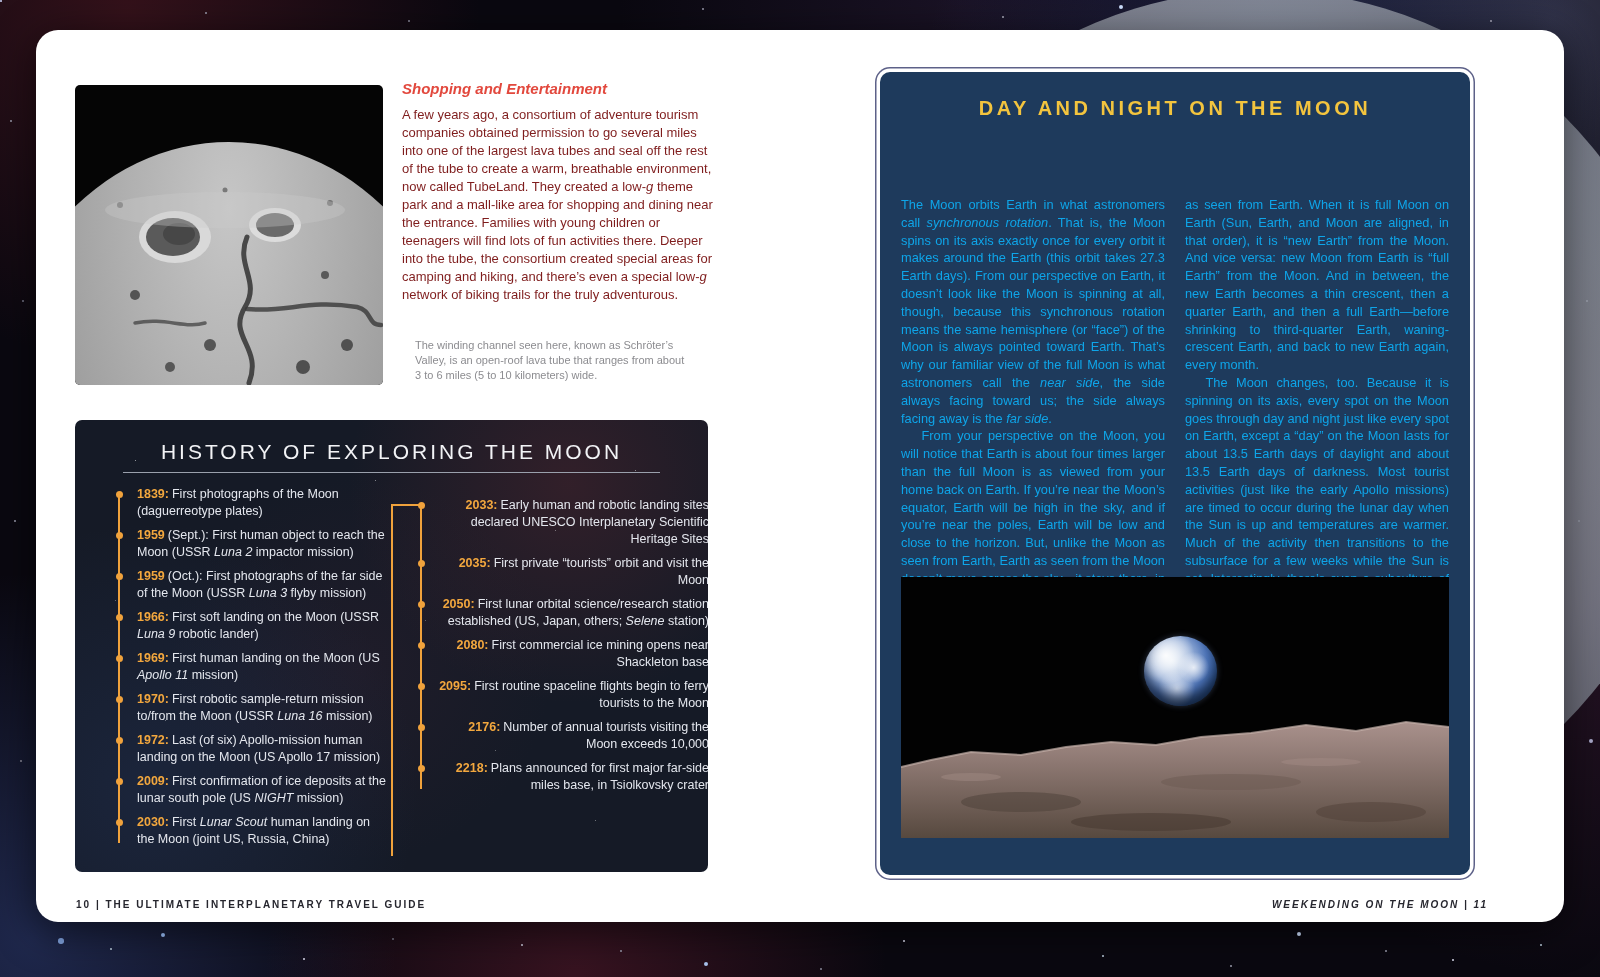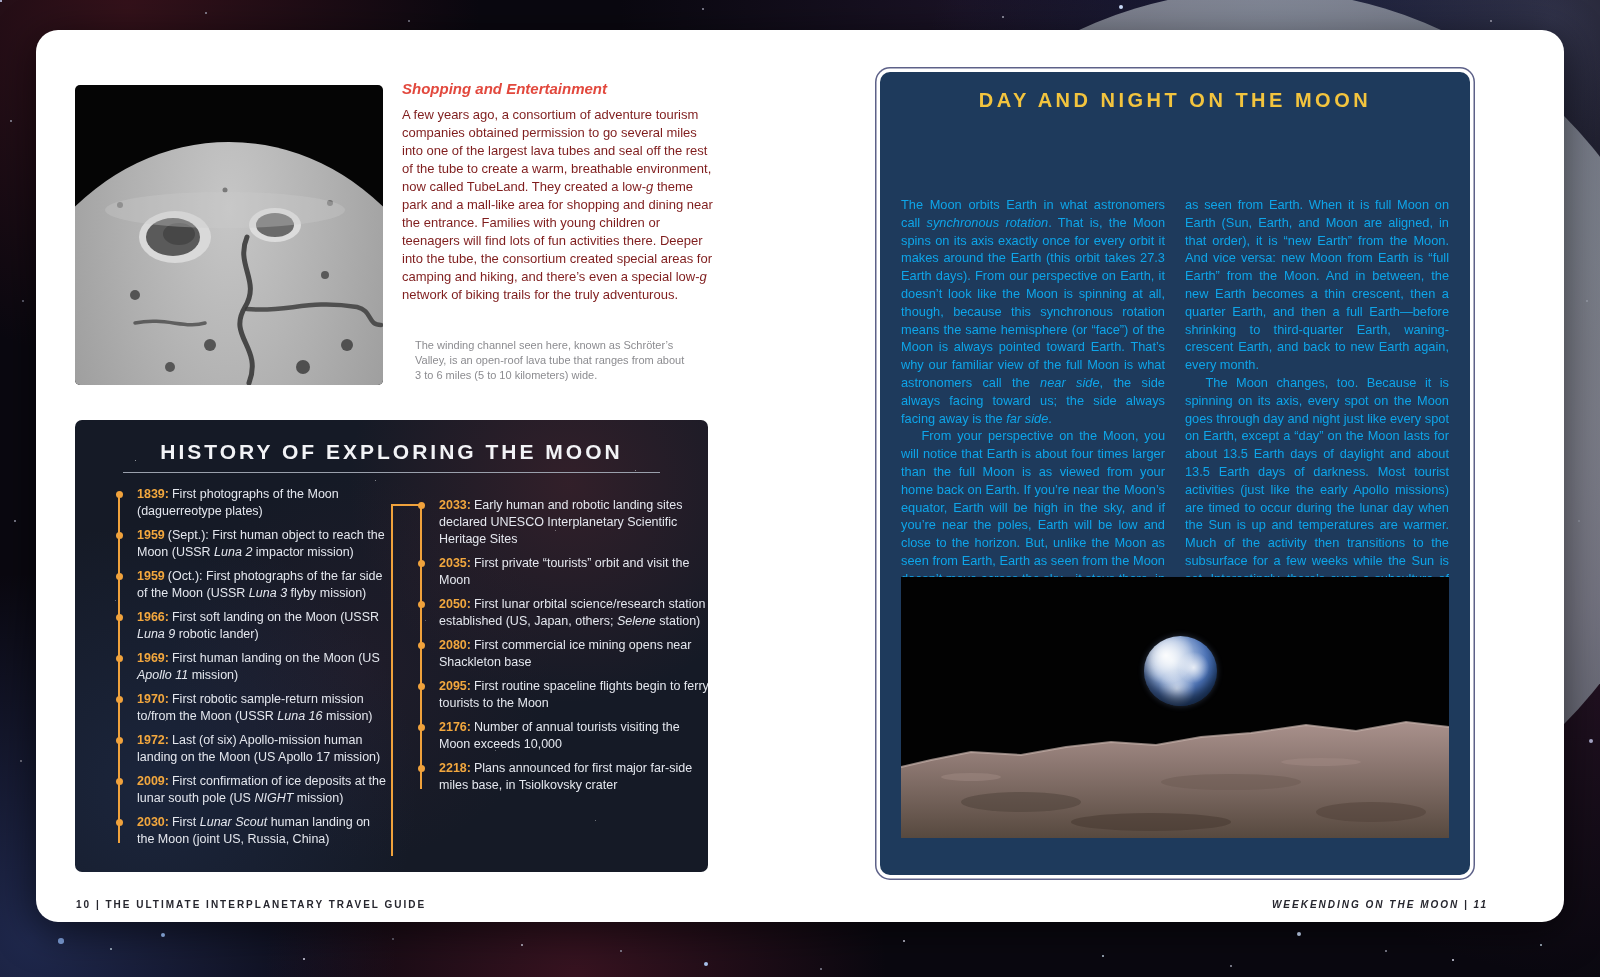--- a/index.html
+++ b/index.html
@@ -57,45 +57,45 @@
     background:
       radial-gradient(circle at 78% 14%, rgba(125,45,50,.28), transparent 35%),
       radial-gradient(circle at 12% 82%, rgba(45,70,125,.25), transparent 40%),
       radial-gradient(circle at 45% 55%, rgba(90,40,60,.15), transparent 45%),
       #151a26; }
   .timeline .tstars { position:absolute; width:1px; height:1px; background:#fff; border-radius:50%; box-shadow:
     60px 40px 0 rgba(255,255,255,.7), 150px 90px 0 rgba(255,255,255,.5), 300px 60px 0 rgba(255,255,255,.6),
     480px 110px 0 rgba(255,255,255,.5), 560px 50px 0 rgba(255,255,255,.6), 90px 300px 0 rgba(255,255,255,.5),
     240px 380px 0 rgba(255,255,255,.6), 420px 330px 0 rgba(255,255,255,.45), 600px 260px 0 rgba(255,255,255,.55),
     350px 200px 0 rgba(255,255,255,.4), 520px 400px 0 rgba(255,255,255,.5), 40px 180px 0 rgba(255,255,255,.45); }
-  .timeline h2 { text-align:center; margin-top:20px; font-size:21px; font-weight:bold; letter-spacing:3px;
+  .timeline h2 { text-align:center; margin-top:20px; font-size:21px; font-weight:normal; letter-spacing:3px;
     color:#f2f3f6; }
   .timeline .rule { position:absolute; left:48px; right:48px; top:52px; height:1px; background:#9aa0ac; }
   .tl-list { list-style:none; position:absolute; top:66px; padding-left:18px; }
   .tl-list::before { content:''; position:absolute; left:-1px; top:7px; bottom:12px; width:2px; background:#f0a23c; }
   .tl-left  { left:44px;  width:268px; }
-  .tl-right { left:346px; width:288px; top:77px; }
+  .tl-right { left:346px; width:288px; top:77px;text-align:right; }
   .tl-list li { position:relative; font-size:12.5px; line-height:17px; margin-bottom:7px; color:#e4e7ee; }
   .tl-list li::before { content:''; position:absolute; left:-21.5px; top:5px; width:7px; height:7px;
     border-radius:50%; background:#f0a23c; }
   .tl-year { color:#f2a73e; font-weight:bold; margin-right:3px; }
   .tl-bracket { position:absolute; left:316px; top:84px; width:29px; height:352px;
     border-left:2px solid #f0a23c; border-top:2px solid #f0a23c; }
 
   
   .moonbox { position:absolute; left:844px; top:42px; width:590px; height:803px; border-radius:10px;
     background:#1e3a5c; overflow:hidden; box-shadow:0 0 0 3.5px #ffffff, 0 0 0 5px #5d6188; }
   .moonbox .bigmoon { position:absolute; left:118px; top:-294px; width:562px; height:562px; border-radius:50%;
     background:
       radial-gradient(circle at 30% 72%, rgba(90,96,106,.55) 0%, transparent 18%),
       radial-gradient(circle at 60% 80%, rgba(105,110,120,.5) 0%, transparent 15%),
       radial-gradient(circle at 45% 35%, #ccd1d7 0%, #b4bac2 40%, #959ca6 65%, #7b828d 85%, #687widths0 100%),
       radial-gradient(circle at 45% 35%, #ccd1d7 0%, #b4bac2 40%, #959ca6 65%, #7b828d 85%, #686f7a 100%);
     opacity:.92; }
-  .moonbox h1 { position:relative; text-align:center; margin-top:17px; font-size:20px; font-weight:bold;
+  .moonbox h1 { position:relative; text-align:center; margin-top:25px; font-size:20px; font-weight:bold;
     letter-spacing:3.5px; color:#f3c43e; z-index:2; }
   .mcols { position:absolute; left:21px; right:21px; top:124px; height:452px; display:flex; gap:20px; z-index:2; }
   .mcol { width:264px; overflow:hidden; }
   .mcol p { font-size:12.8px; line-height:17.8px; text-align:justify; color:#0ea5e9; }
   .mcol p + p { text-indent:1.6em; }
   .photo-cap { margin-top:20px; font-size:11px; line-height:14px; color:#dde3ea; text-align:left; }
   .photo-cap b { color:#ecc255; font-weight:bold; }
   .photo-earth { position:absolute; left:21px; top:505px; width:548px; height:261px; background:#020202;
     overflow:hidden; z-index:2; }
   .earth { position:absolute; left:243px; top:59px; width:73px; height:70px; border-radius:50%;

